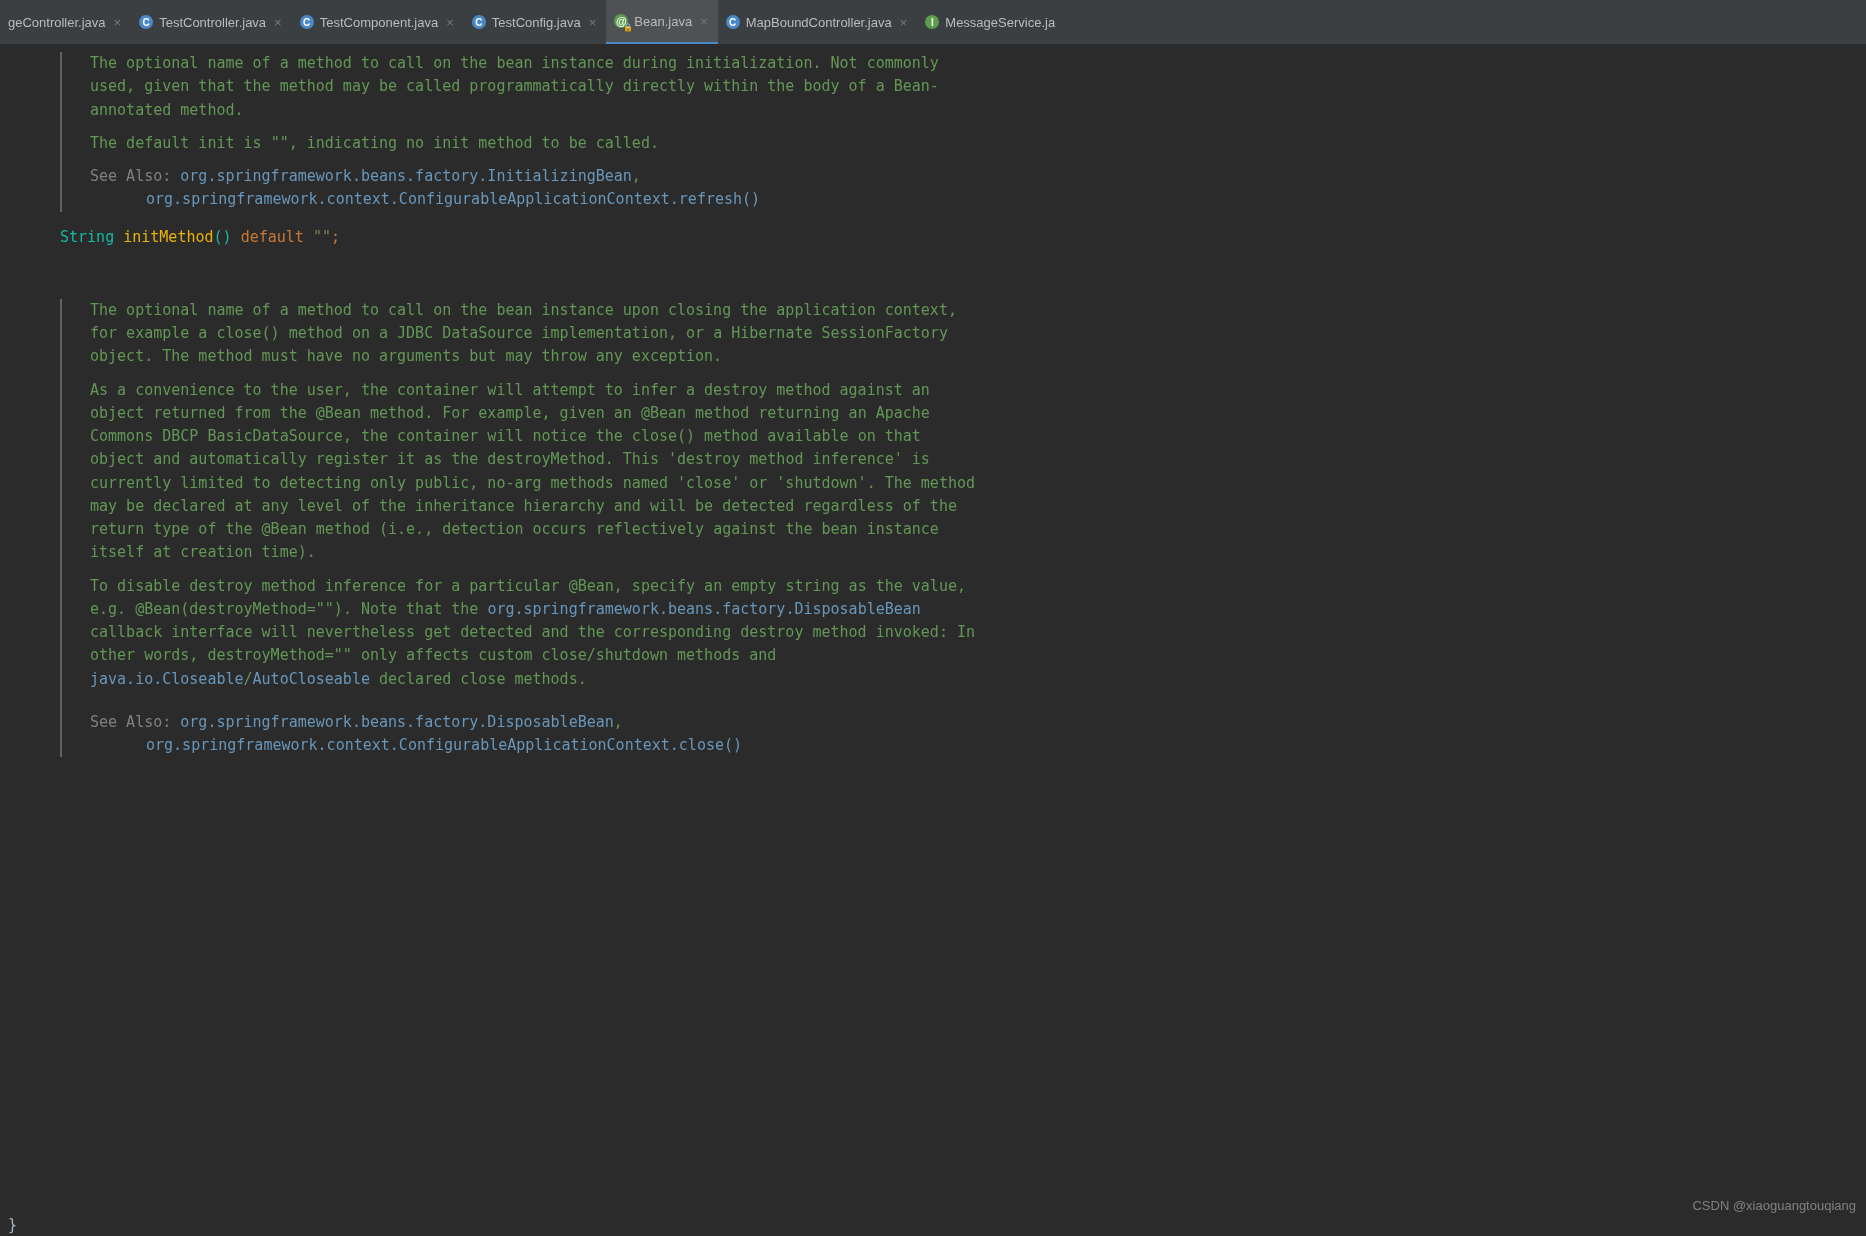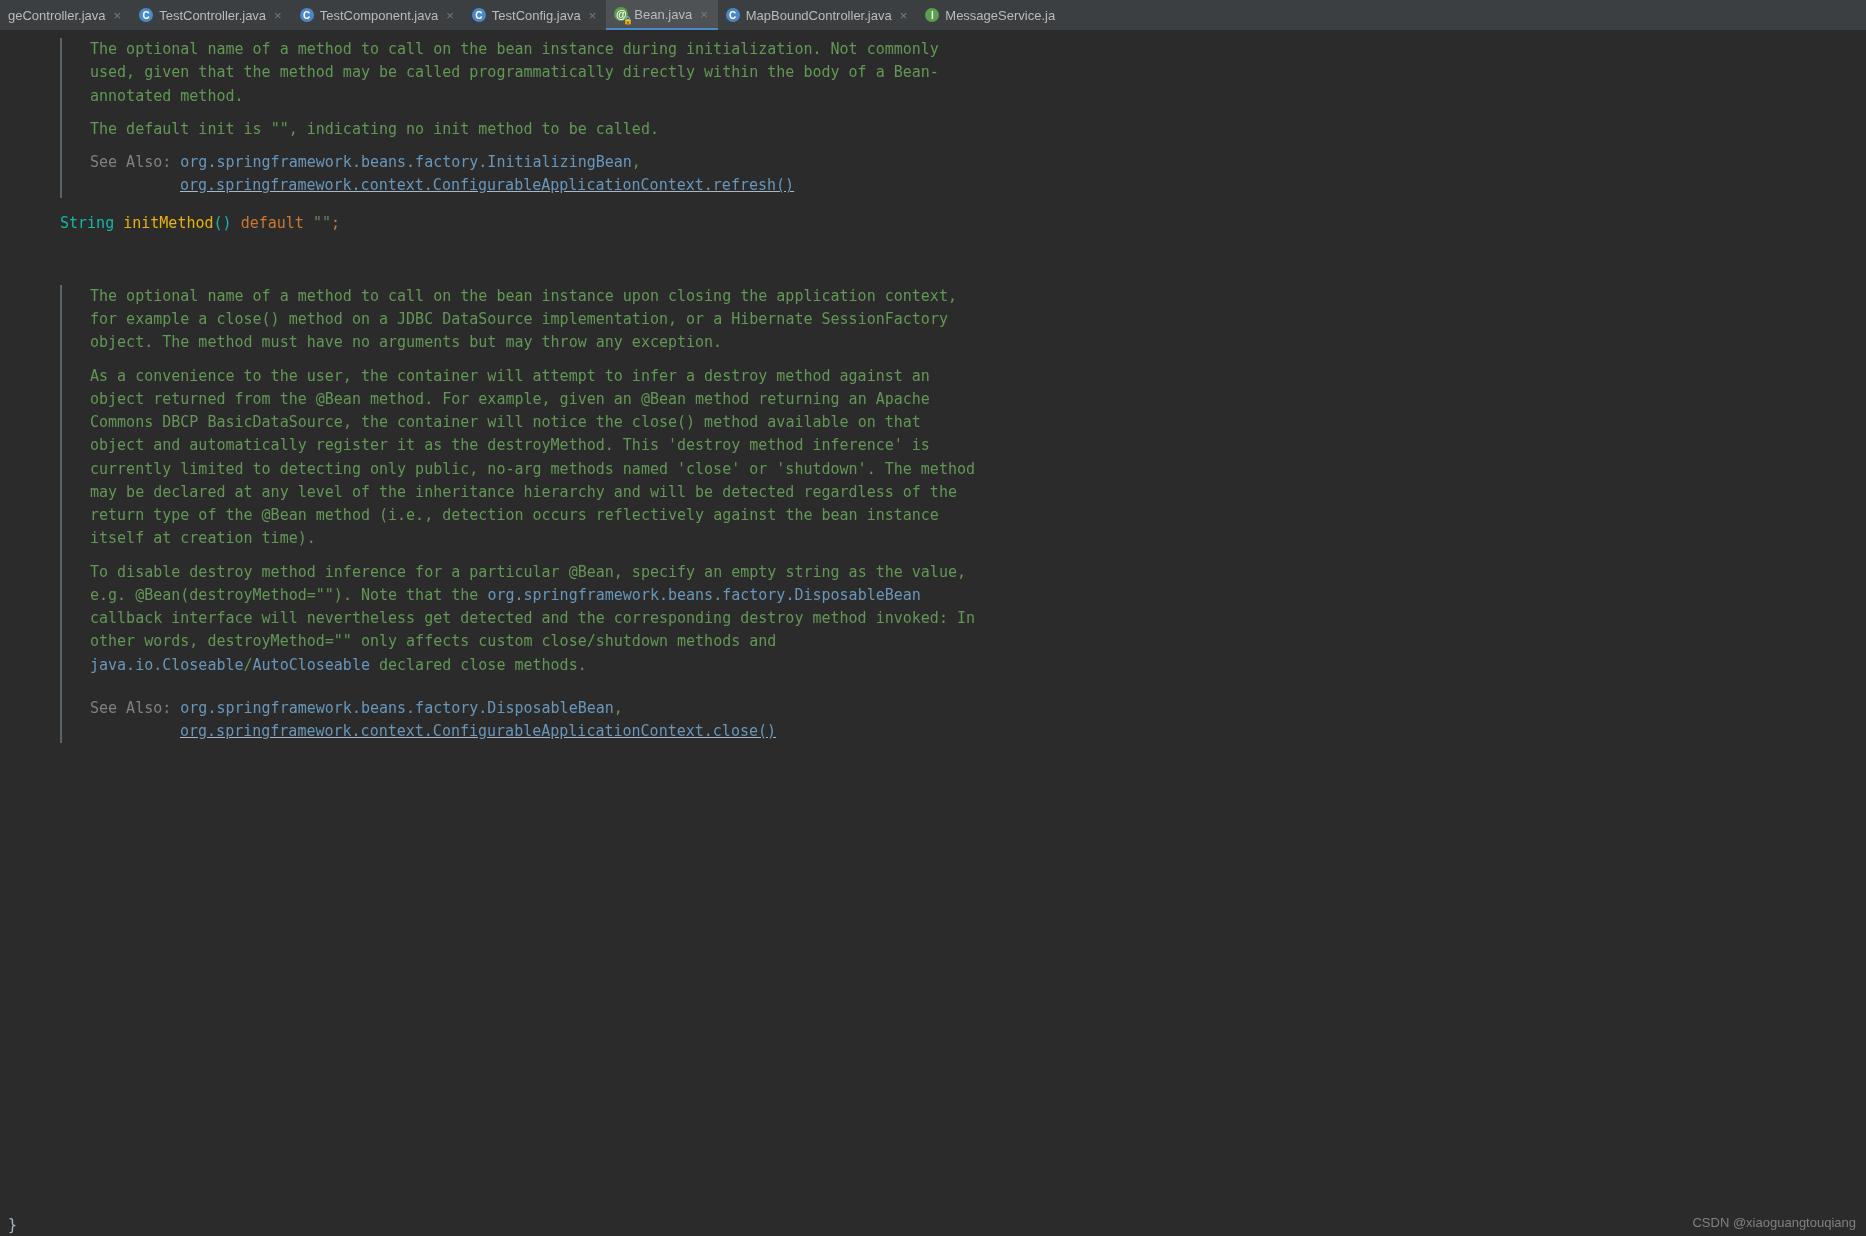--- a/index.html
+++ b/index.html
@@ -8,21 +8,21 @@
       font-family: 'Menlo', 'Consolas', monospace;
       font-size: 15px;
       color: #a9b7c6;
       overflow-x: hidden;
       width: 1866px;
       height: 1236px;
     }
     .tab-bar {
       display: flex;
       background: #3c3f41;
-      height: 30px;
+      height: 44px;
       align-items: center;
       overflow: hidden;
     }
     .tab {
       display: flex;
       align-items: center;
       padding: 0 8px;
       height: 100%;
       gap: 6px;
       color: #bbbbbb;
@@ -99,24 +99,24 @@
       margin: 8px 0 30px 0;
       font-family: 'Menlo', monospace;
     }
     .type { color: #14b8a6; }
     .method-name { color: #eab308; }
     .keyword { color: #cc7832; }
     .string { color: #6a8759; }
     .class-ref { color: #a9b7c6; }
     .static-field { color: #9876aa; font-style: italic; }
     .semi { color: #cc7832; }
-    .indent { margin-left: 90px; text-decoration: underline; }
+    .indent { margin-left: 56px; }
     .watermark {
       position: fixed;
-      bottom: 6px;
+      bottom: 23px;
       right: 10px;
       color: #808080;
       font-family: -apple-system, sans-serif;
       font-size: 13px;
     }
     .brace {
       position: fixed;
       bottom: 2px;
       left: 8px;
       color: #a9b7c6;

